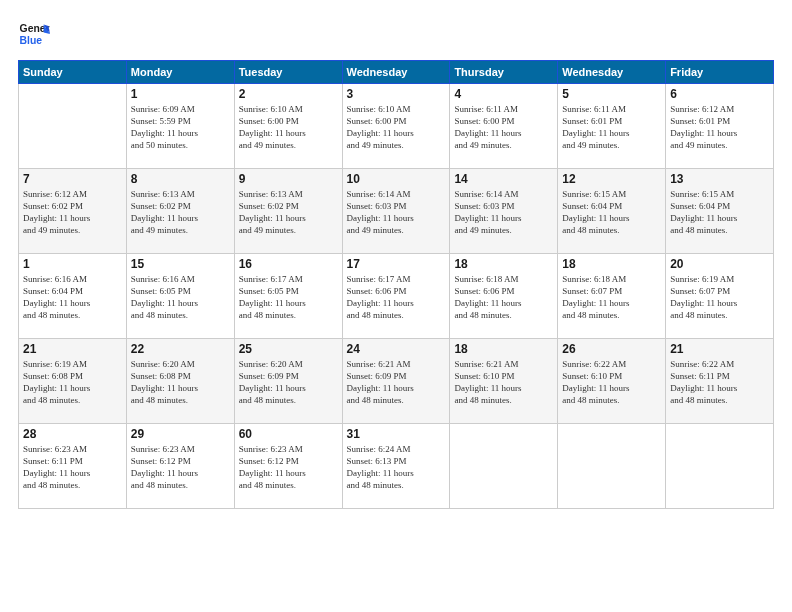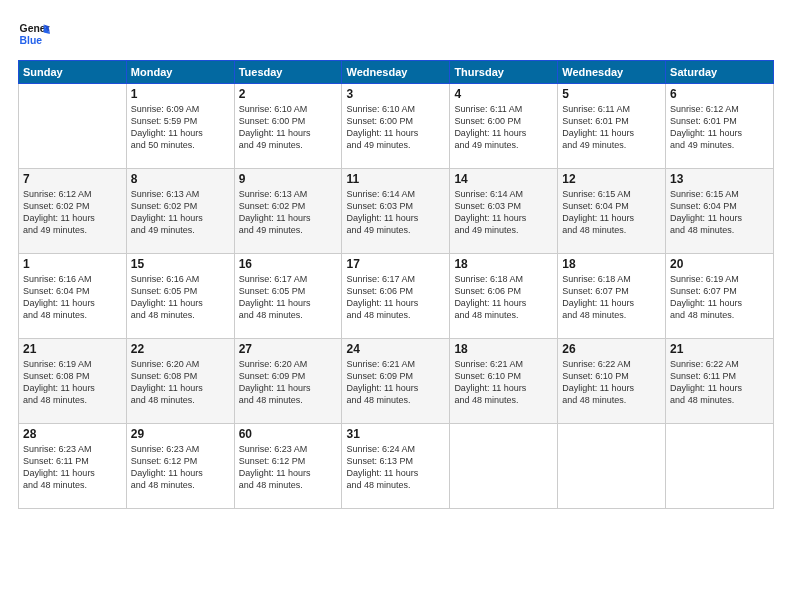--- a/index.html
+++ b/index.html
@@ -68,20 +68,21 @@
     .day-number {
       font-weight: bold;
       font-size: 12px;
       color: #1a1a1a;
       margin-bottom: 2px;
     }
     .day-info {
       font-size: 9px;
       color: #333;
       line-height: 1.35;
+      font-family: Liberation Serif, serif;
     }
     .empty-cell {
       background: #f9f9f9;
     }
     tbody tr:nth-child(even) td {
       background: #f5f5f5;
     }
     tbody tr:nth-child(odd) td {
       background: #ffffff;
     }
@@ -107,21 +108,21 @@
 
   <table class="calendar">
     <thead>
       <tr>
       <th>Sunday</th>
           <th>Monday</th>
           <th>Tuesday</th>
           <th>Wednesday</th>
           <th>Thursday</th>
           <th>Wednesday</th>
-          <th>Saturday</th>
+          <th>Friday</th>
         </tr>
     </thead>
     <tbody id="calendar-body">
     <tr>
           <td class="empty-cell"></td>
           <td>
             <div class="day-number">1</div>
             <div class="day-info" style="white-space: pre-line;">Sunrise: 6:09 AM
 Sunset: 5:59 PM
 Daylight: 11 hours
@@ -179,21 +180,21 @@
 and 49 minutes.</div>
           </td>
           <td>
             <div class="day-number">9</div>
             <div class="day-info" style="white-space: pre-line;">Sunrise: 6:13 AM
 Sunset: 6:02 PM
 Daylight: 11 hours
 and 49 minutes.</div>
           </td>
           <td>
-            <div class="day-number">11</div>
+            <div class="day-number">10</div>
             <div class="day-info" style="white-space: pre-line;">Sunrise: 6:14 AM
 Sunset: 6:03 PM
 Daylight: 11 hours
 and 49 minutes.</div>
           </td>
           <td>
             <div class="day-number">14</div>
             <div class="day-info" style="white-space: pre-line;">Sunrise: 6:14 AM
 Sunset: 6:03 PM
 Daylight: 11 hours
@@ -274,21 +275,21 @@
 and 48 minutes.</div>
           </td>
           <td>
             <div class="day-number">22</div>
             <div class="day-info" style="white-space: pre-line;">Sunrise: 6:20 AM
 Sunset: 6:08 PM
 Daylight: 11 hours
 and 48 minutes.</div>
           </td>
           <td>
-            <div class="day-number">27</div>
+            <div class="day-number">25</div>
             <div class="day-info" style="white-space: pre-line;">Sunrise: 6:20 AM
 Sunset: 6:09 PM
 Daylight: 11 hours
 and 48 minutes.</div>
           </td>
           <td>
             <div class="day-number">24</div>
             <div class="day-info" style="white-space: pre-line;">Sunrise: 6:21 AM
 Sunset: 6:09 PM
 Daylight: 11 hours

